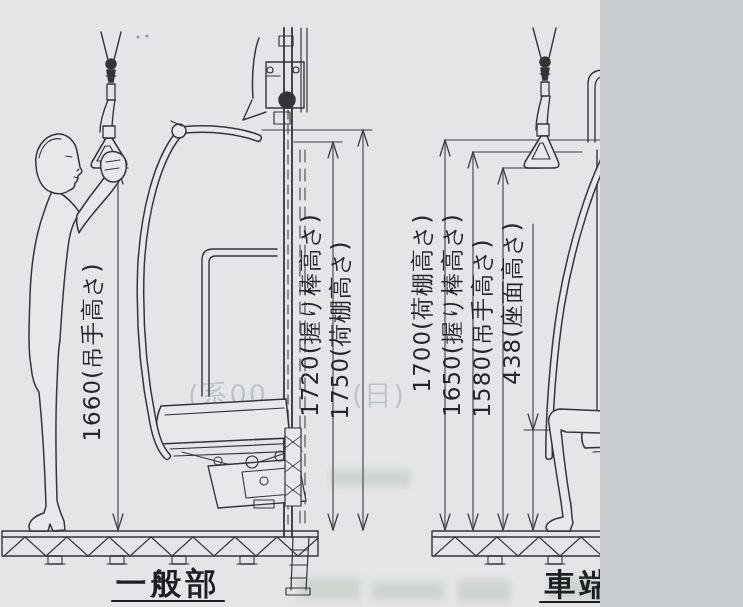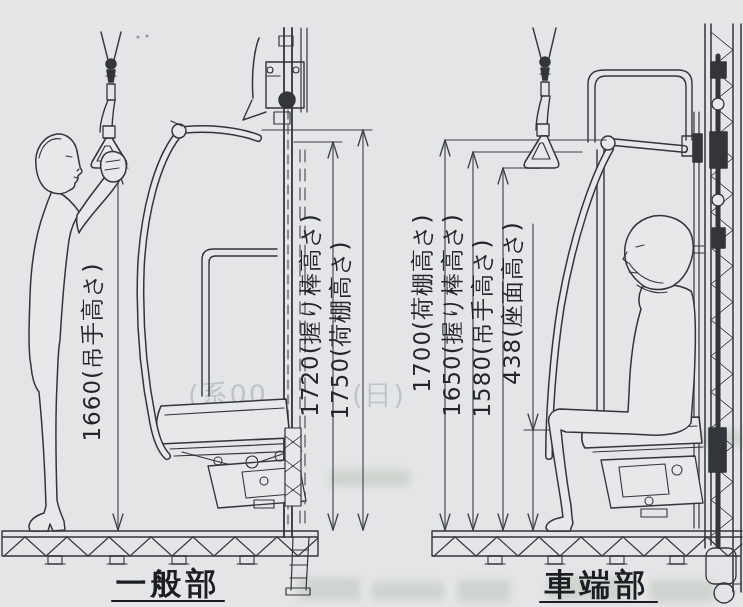--- a/index.html
+++ b/index.html
@@ -1,16 +1,16 @@
 <!DOCTYPE html>
 <html><head>
 <meta charset="utf-8">
 <style>
   html,body{margin:0;padding:0;background:#c9ccce;}
-  .stage{position:relative;width:743px;height:607px;overflow:hidden;background:#e3e5e7;
+  .stage{position:relative;width:600px;height:607px;overflow:hidden;background:#e3e5e7;
          font-family:"DejaVu Sans",sans-serif;}
   svg{position:absolute;left:0;top:0;}
   .dimlabel{font-size:23px;font-weight:500;fill:#23272c;letter-spacing:1px;}
   .caption{font-size:31px;font-weight:bold;fill:#1b1f23;letter-spacing:4px;}
   .ghosttext{font-size:27px;fill:#9aa6ad;opacity:.5;letter-spacing:2px;}
 </style>
 </head>
 <body>
 
 <div class="stage">

